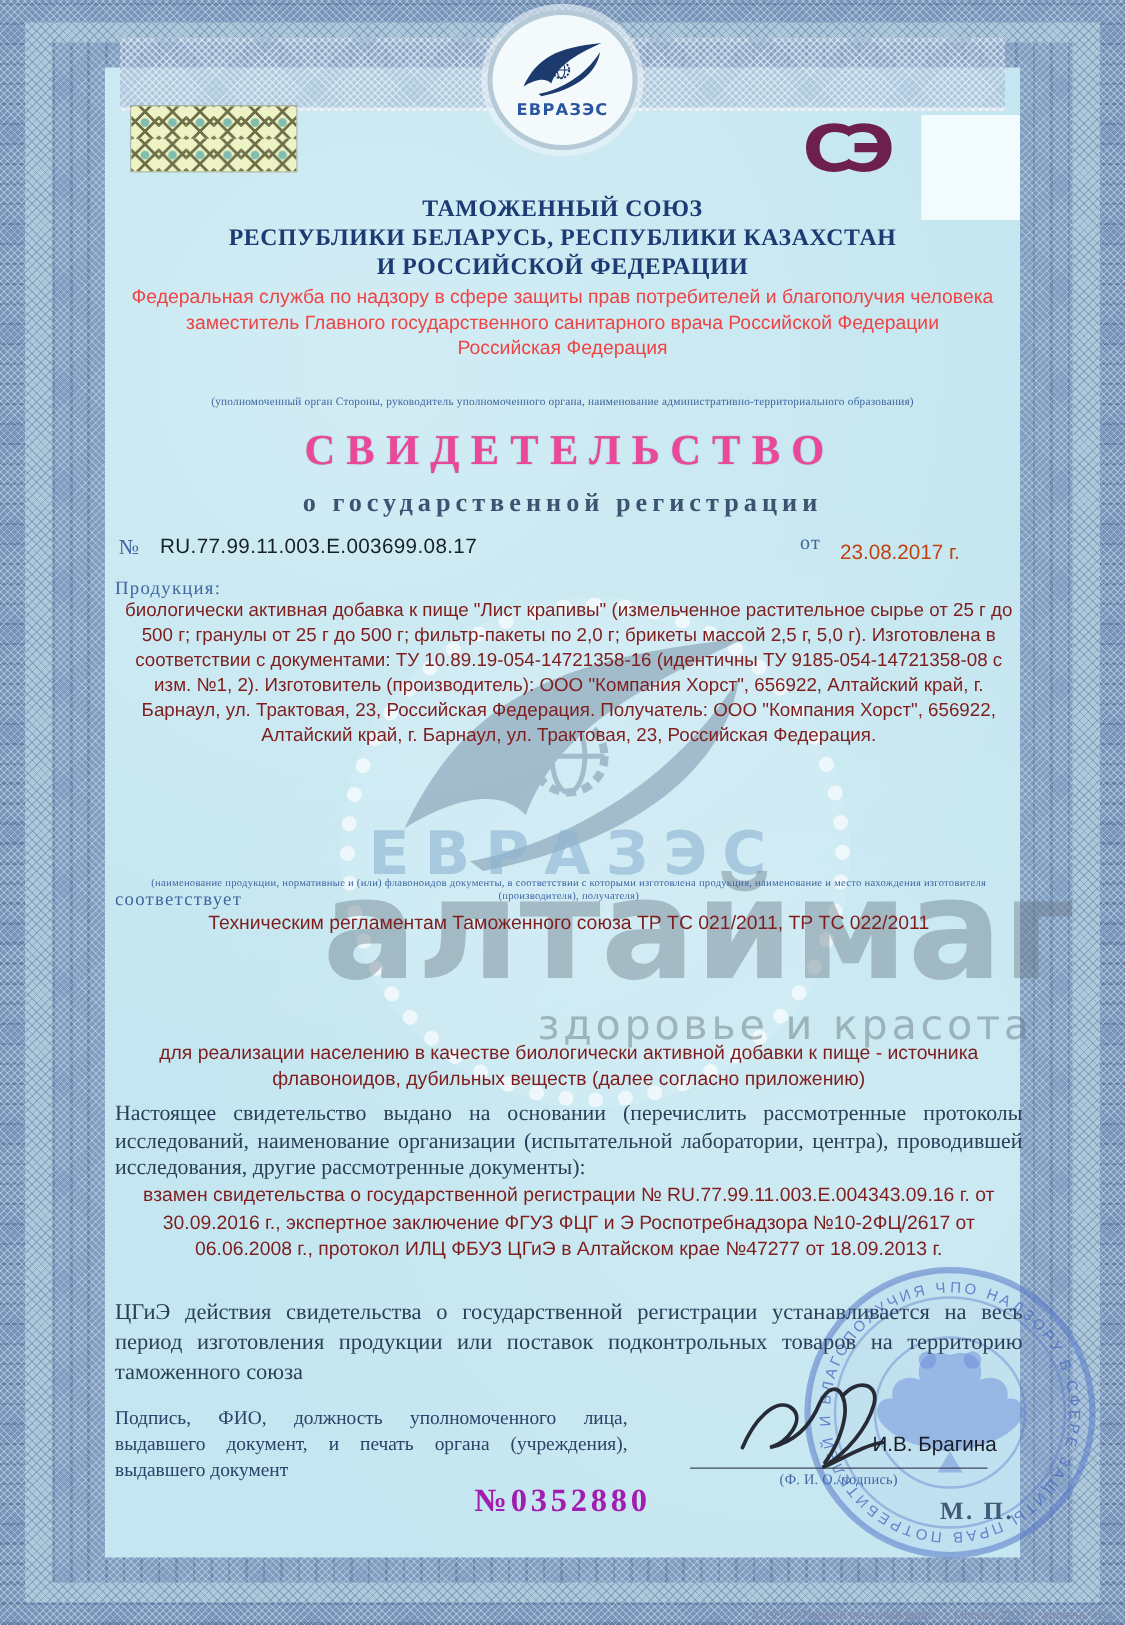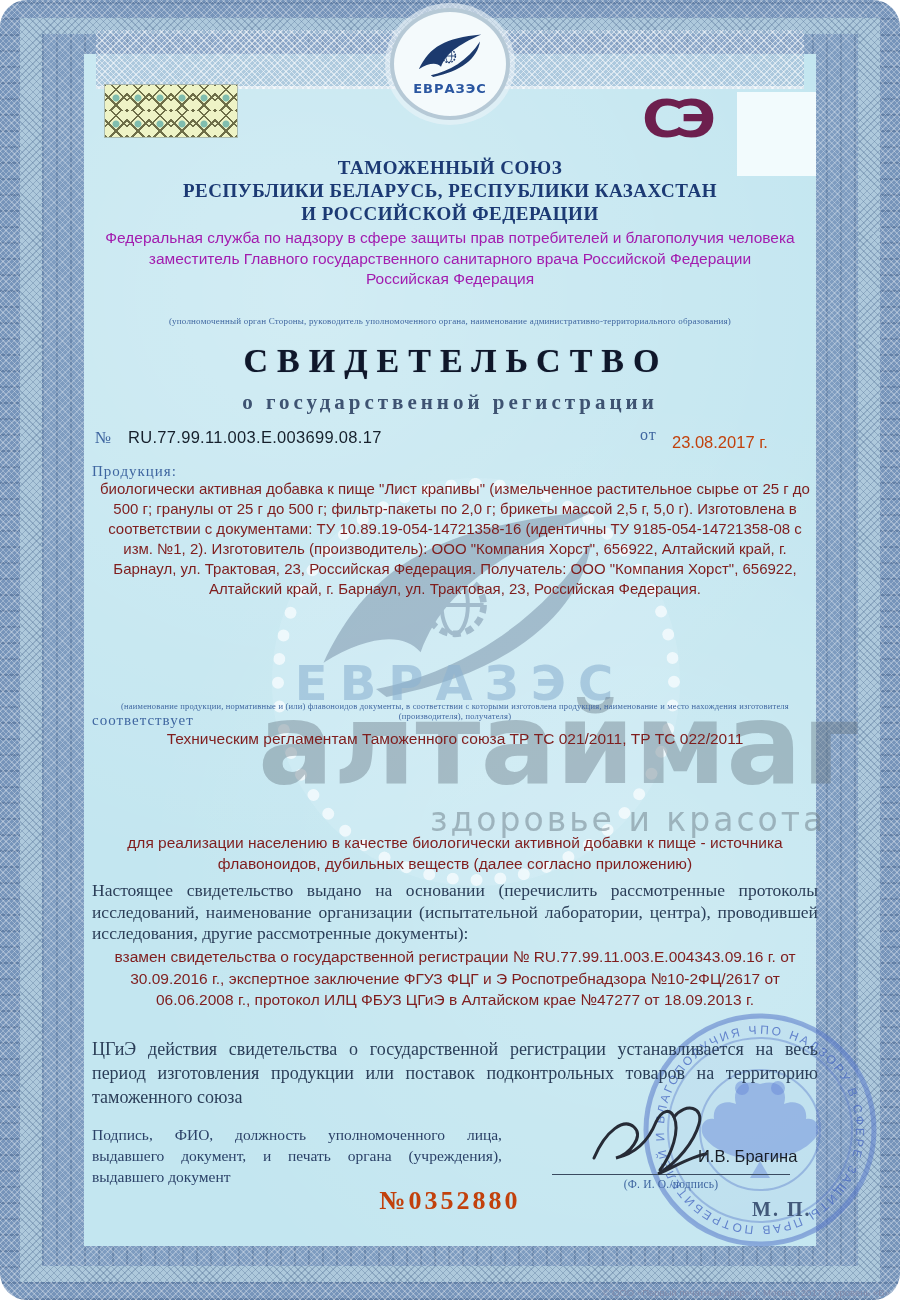--- a/index.html
+++ b/index.html
@@ -2,21 +2,20 @@
 <html><head>
 <meta charset="utf-8">
 <style>
   html,body{margin:0;padding:0;}
   .page{
     position:relative;
     width:900px;height:1300px;
     overflow:hidden;
     background:#ffffff;
     font-family:"Liberation Sans",sans-serif;
-    border-radius:27px;
   }
   
   .band{position:absolute;}
   .band-outer{
     inset:0;
     background-color:#7694ba;
     background-image:
       repeating-linear-gradient(45deg, rgba(255,255,255,.28) 0 1px, transparent 1px 4px),
       repeating-linear-gradient(-45deg, rgba(255,255,255,.28) 0 1px, transparent 1px 4px),
       repeating-linear-gradient(0deg, rgba(36,66,108,.25) 0 2px, transparent 2px 16px);
@@ -88,31 +87,31 @@
   }
   
   .tb{position:absolute;z-index:5;}
   .union-header{
     left:100px;right:100px;top:156px;text-align:center;
     font-family:"Liberation Serif",serif;font-weight:bold;
     font-size:19px;line-height:23px;color:#1c3a74;letter-spacing:.5px;
   }
   .authority{
     left:95px;right:95px;top:228px;text-align:center;
-    font-size:15.5px;line-height:20.5px;color:#a21caf;
+    font-size:15.5px;line-height:20.5px;color:#ef4444;
   }
   .caption{
     font-family:"Liberation Serif",serif;
     font-size:9px;color:#3f66a0;text-align:center;letter-spacing:.2px;
   }
   .caption-authority{left:95px;right:95px;top:316px;}
   .doc-title{
     left:95px;right:83px;top:342px;text-align:center;
     font-family:"Liberation Serif",serif;font-weight:bold;
-    font-size:34px;letter-spacing:9px;color:#0f172a;
+    font-size:34px;letter-spacing:9px;color:#ec4899;
     text-shadow:0 0 1px rgba(86,104,127,.6);
   }
   .doc-subtitle{
     left:95px;right:95px;top:390px;text-align:center;
     font-family:"Liberation Serif",serif;font-weight:bold;
     font-size:21px;letter-spacing:4px;color:#3e5372;
   }
   .form-label{
     font-family:"Liberation Serif",serif;color:#3f66a0;letter-spacing:1px;
   }
@@ -146,21 +145,21 @@
   }
   .signer-name{left:698px;top:1147px;font-size:16.5px;color:#181d26;}
   .sign-line{
     left:552px;top:1174px;width:238px;
     border-top:1.5px solid #3a4a60;
   }
   .sign-line-caption{left:552px;top:1178px;width:238px;font-size:11.5px;}
   .serial-number{
     left:0;width:900px;top:1186px;text-align:center;
     font-family:"Liberation Serif",serif;
-    font-size:26px;letter-spacing:3px;color:#c2410c;font-weight:bold;
+    font-size:26px;letter-spacing:3px;color:#a21caf;font-weight:bold;
   }
   .mp-label{left:752px;top:1198px;font-size:20px;letter-spacing:2px;color:#42597a;font-weight:bold;}
   .footer-imprint{
     right:10px;top:1287px;font-size:9.5px;color:#8089a8;z-index:6;
   }
   
   .wm{position:absolute;z-index:1;pointer-events:none;}
   .wm-ring{
     left:272px;top:478px;width:384px;height:384px;border-radius:50%;
     border:12px dotted rgba(255,255,255,.65);

